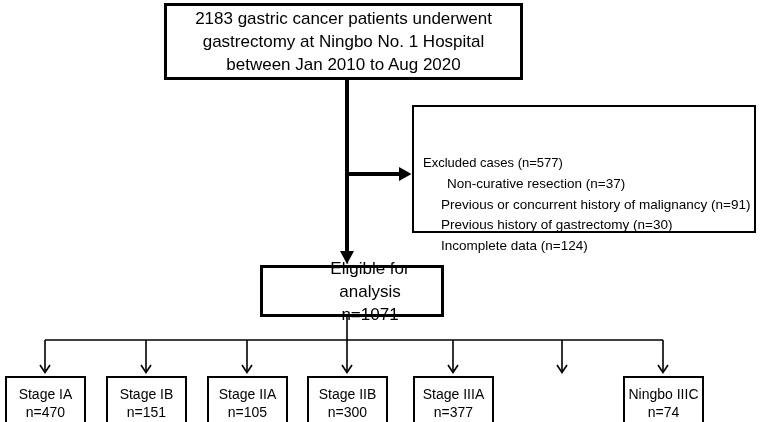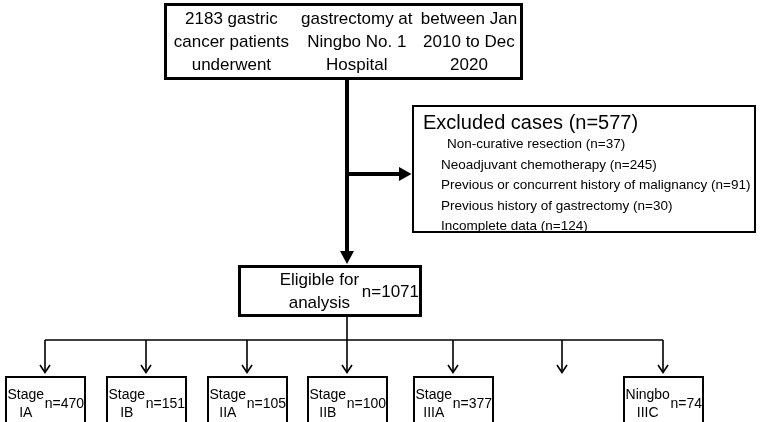--- a/index.html
+++ b/index.html
@@ -16,43 +16,43 @@
     position: absolute;
     left: 0; top: 0;
     width: 760px; height: 422px;
   }
   .box {
     position: absolute;
     background: #ffffff;
     border: 3px solid #000000;
     box-sizing: border-box;
     display: flex;
-    flex-direction: row;
+    flex-direction: column;
     justify-content: center;
     align-items: center;
     text-align: center;
   }
   .top-box {
     left: 164px; top: 3px;
     width: 359px; height: 77px;
     font-size: 17px; line-height: 23px;
   }
   .excluded-box {
     left: 412px; top: 105px;
     width: 344px; height: 128px;
     border-width: 2.5px;
     display: block;
     text-align: left;
     padding-top: 4px;
   }
-  .excl-title { font-size: 20px; line-height: 23px; padding-left: 9px; }
+  .excl-title { font-size: 13px; line-height: 23px; padding-left: 9px; margin-top: 40px; }
   .excl-item  { font-size: 13.5px; line-height: 20.5px; padding-left: 27px; white-space: nowrap; }
   .excl-item.first { padding-left: 33px; }
   .eligible-box {
-    left: 238px; top: 265px;
+    left: 260px; top: 265px;
     width: 184px; height: 52px;
     font-size: 17px; line-height: 23px; padding-left: 36px;
   }
   .stage-box {
     top: 376px;
     width: 81px; height: 54px;
     border-width: 2.5px;
     font-size: 14px; line-height: 18px;
   }
 </style>
@@ -104,27 +104,26 @@
     </g>
     <g stroke="#000000" stroke-width="1.6" fill="none">
       <line x1="663" y1="340" x2="663" y2="371.5"></line>
         <polyline points="658,365 663,372.5 668,365"></polyline>
     </g>
   </svg>
 
   <div class="box top-box">
     <div>2183 gastric cancer patients underwent</div>
     <div>gastrectomy at Ningbo No. 1 Hospital</div>
-    <div>between Jan 2010 to Dec 2020</div>
+    <div>between Jan 2010 to Aug 2020</div>
   </div>
 
   <div class="box excluded-box">
     <div class="excl-title">Excluded cases (n=577)</div>
     <div class="excl-item first">Non-curative resection (n=37)</div>
-    <div class="excl-item">Neoadjuvant chemotherapy (n=245)</div>
     <div class="excl-item">Previous or concurrent history of malignancy (n=91)</div>
     <div class="excl-item">Previous history of gastrectomy (n=30)</div>
     <div class="excl-item">Incomplete data (n=124)</div>
   </div>
 
   <div class="box eligible-box">
     <div>Eligible for analysis</div>
     <div>n=1071</div>
   </div>
 
@@ -135,21 +134,21 @@
   <div class="box stage-box" style="left:106px">
     <div>Stage IB</div>
     <div>n=151</div>
   </div>
   <div class="box stage-box" style="left:207px">
     <div>Stage IIA</div>
     <div>n=105</div>
   </div>
   <div class="box stage-box" style="left:307px">
     <div>Stage IIB</div>
-    <div>n=100</div>
+    <div>n=300</div>
   </div>
   <div class="box stage-box" style="left:413px">
     <div>Stage IIIA</div>
     <div>n=377</div>
   </div>
   <div class="box stage-box" style="left:623px">
     <div>Ningbo IIIC</div>
     <div>n=74</div>
   </div>
 

